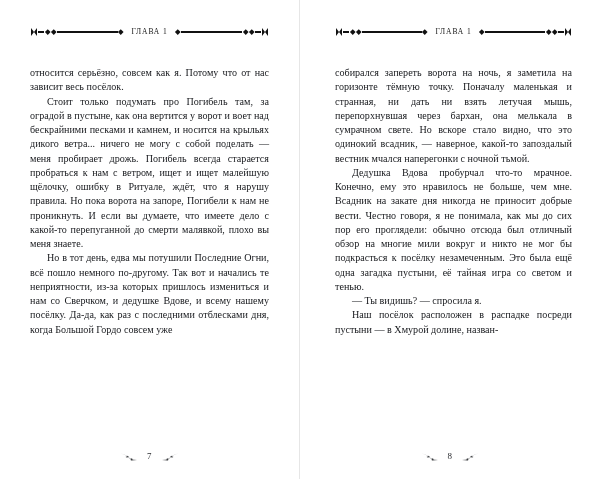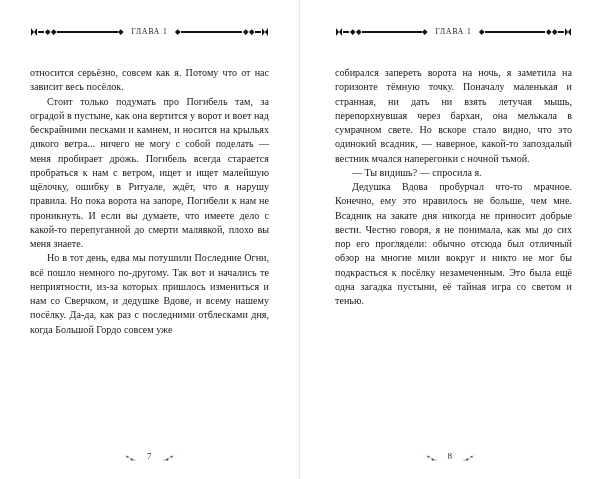--- a/index.html
+++ b/index.html
@@ -196,22 +196,23 @@
         <span class="rh-dot"></span>
         <span class="rh-rule"></span>
         <span class="rh-dot"></span>
         <span class="rh-dot"></span>
         <span class="rh-rule short"></span>
         <span class="rh-diamond"></span>
       </div>
 
       <div class="body-text">
         <p class="cont">собирался запереть ворота на ночь, я заметила на горизонте тёмную точку. Поначалу маленькая и странная, ни дать ни взять летучая мышь, перепорхнувшая через бархан, она мелькала в сумрачном свете. Но вскоре стало видно, что это одинокий всадник, — наверное, какой-то запоздалый вестник мчался наперегонки с ночной тьмой.</p>
+        <p>Дедушка Вдова пробурчал что-то мрачное. Конечно, ему это нравилось не больше, чем мне. Всадник на закате дня никогда не приносит добрые вести. Честно говоря, я не понимала, как мы до сих пор его проглядели: обычно отсюда был отличный обзор на многие мили вокруг и никто не мог бы подкрасться к посёлку незамеченным. Это была ещё одна загадка пустыни, её тайная игра со светом и тенью.</p>
         <p>— Ты видишь? — спросила я.</p>
-        <p>Дедушка Вдова пробурчал что-то мрачное. Конечно, ему это нравилось не больше, чем мне. Всадник на закате дня никогда не приносит добрые вести. Честно говоря, я не понимала, как мы до сих пор его проглядели: обычно отсюда был отличный обзор на многие мили вокруг и никто не мог бы подкрасться к посёлку незамеченным. Это была ещё одна загадка пустыни, её тайная игра со светом и тенью.</p>
+        <p>Наш посёлок расположен в распадке посреди пустыни — в Хмурой долине, назван-</p>
       </div>
 
     </div>
 
     <div class="folio">
       <svg class="bolt" viewBox="0 0 36 20">
         <path d="M2 4 L16 9 L11 11 L24 14 L20 16 L34 17 L21 18 L26 15 L13 12 L18 10 Z"></path>
       </svg>
       <span class="folio-num">8</span>
       <svg class="bolt flip" viewBox="0 0 36 20">

